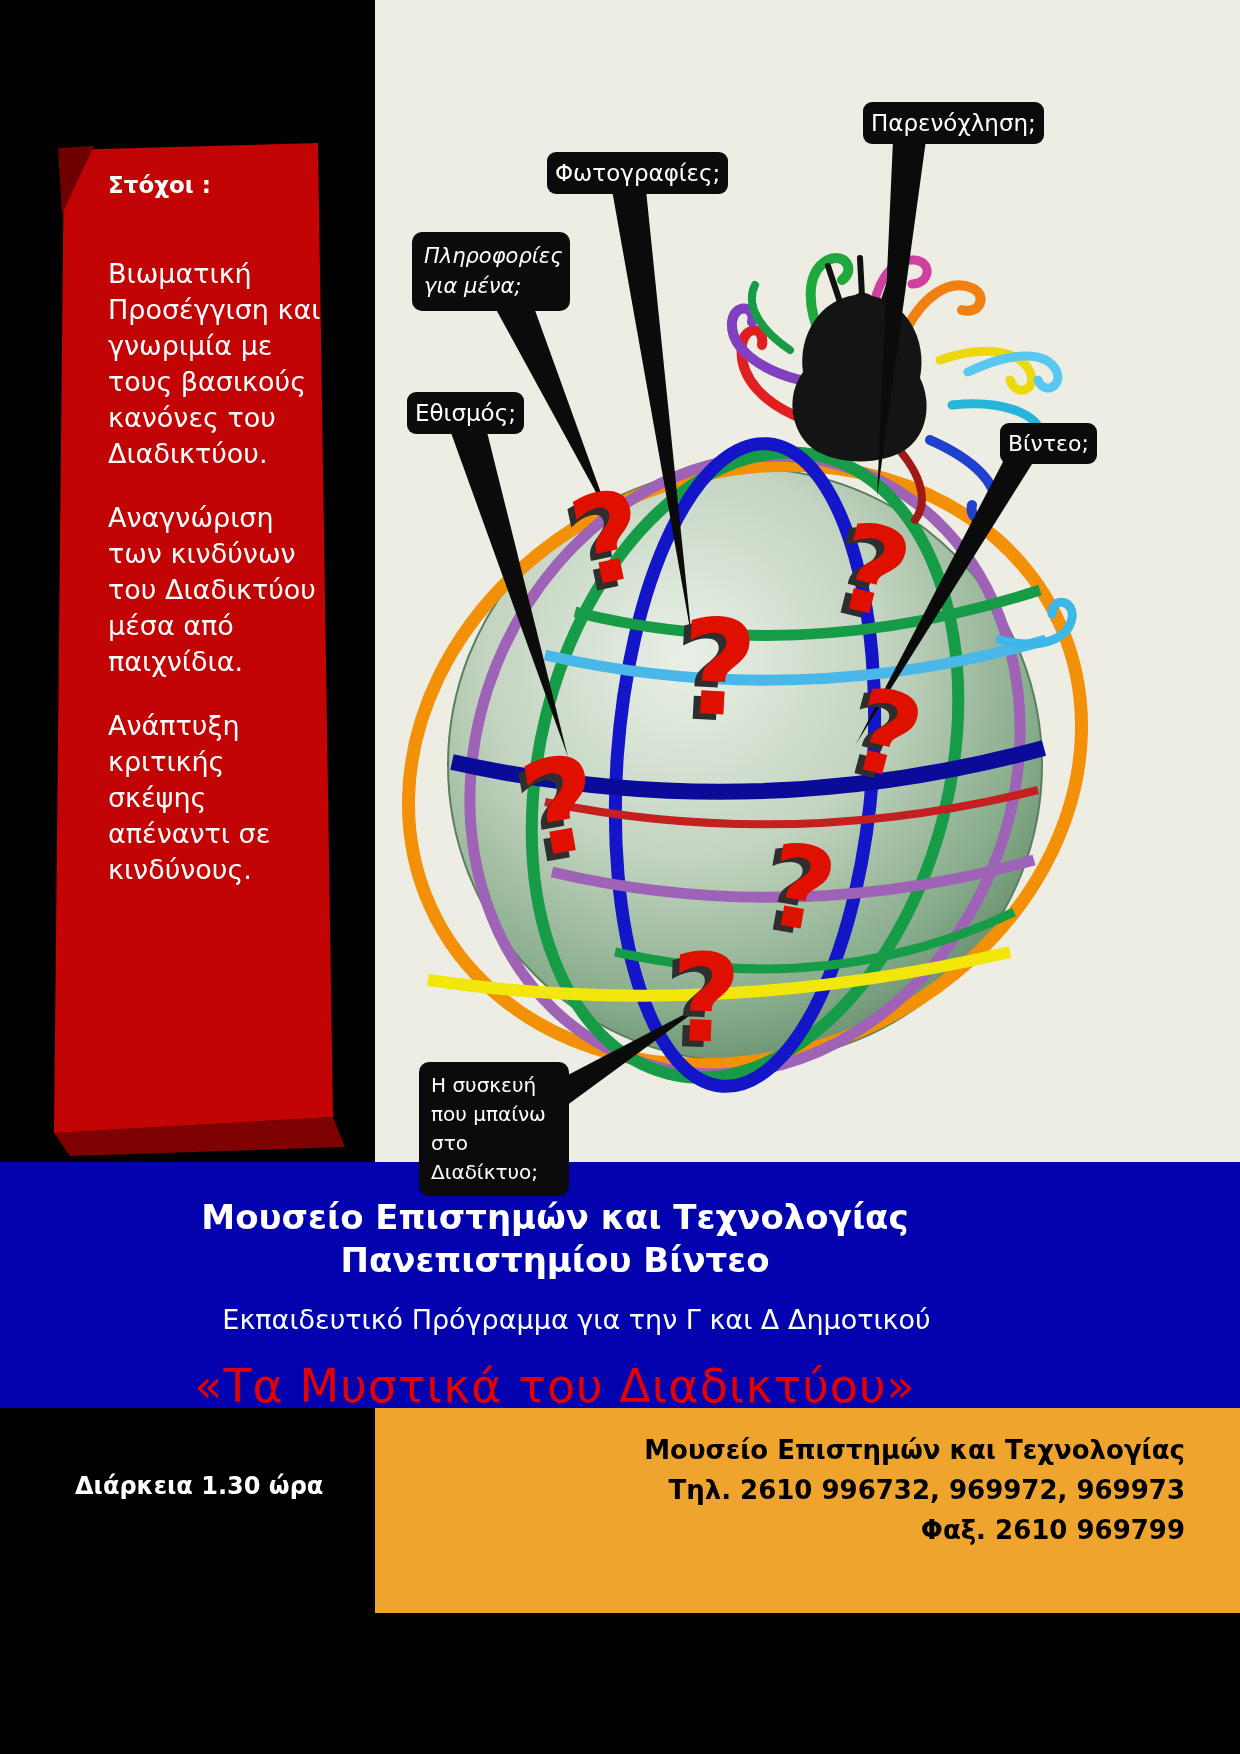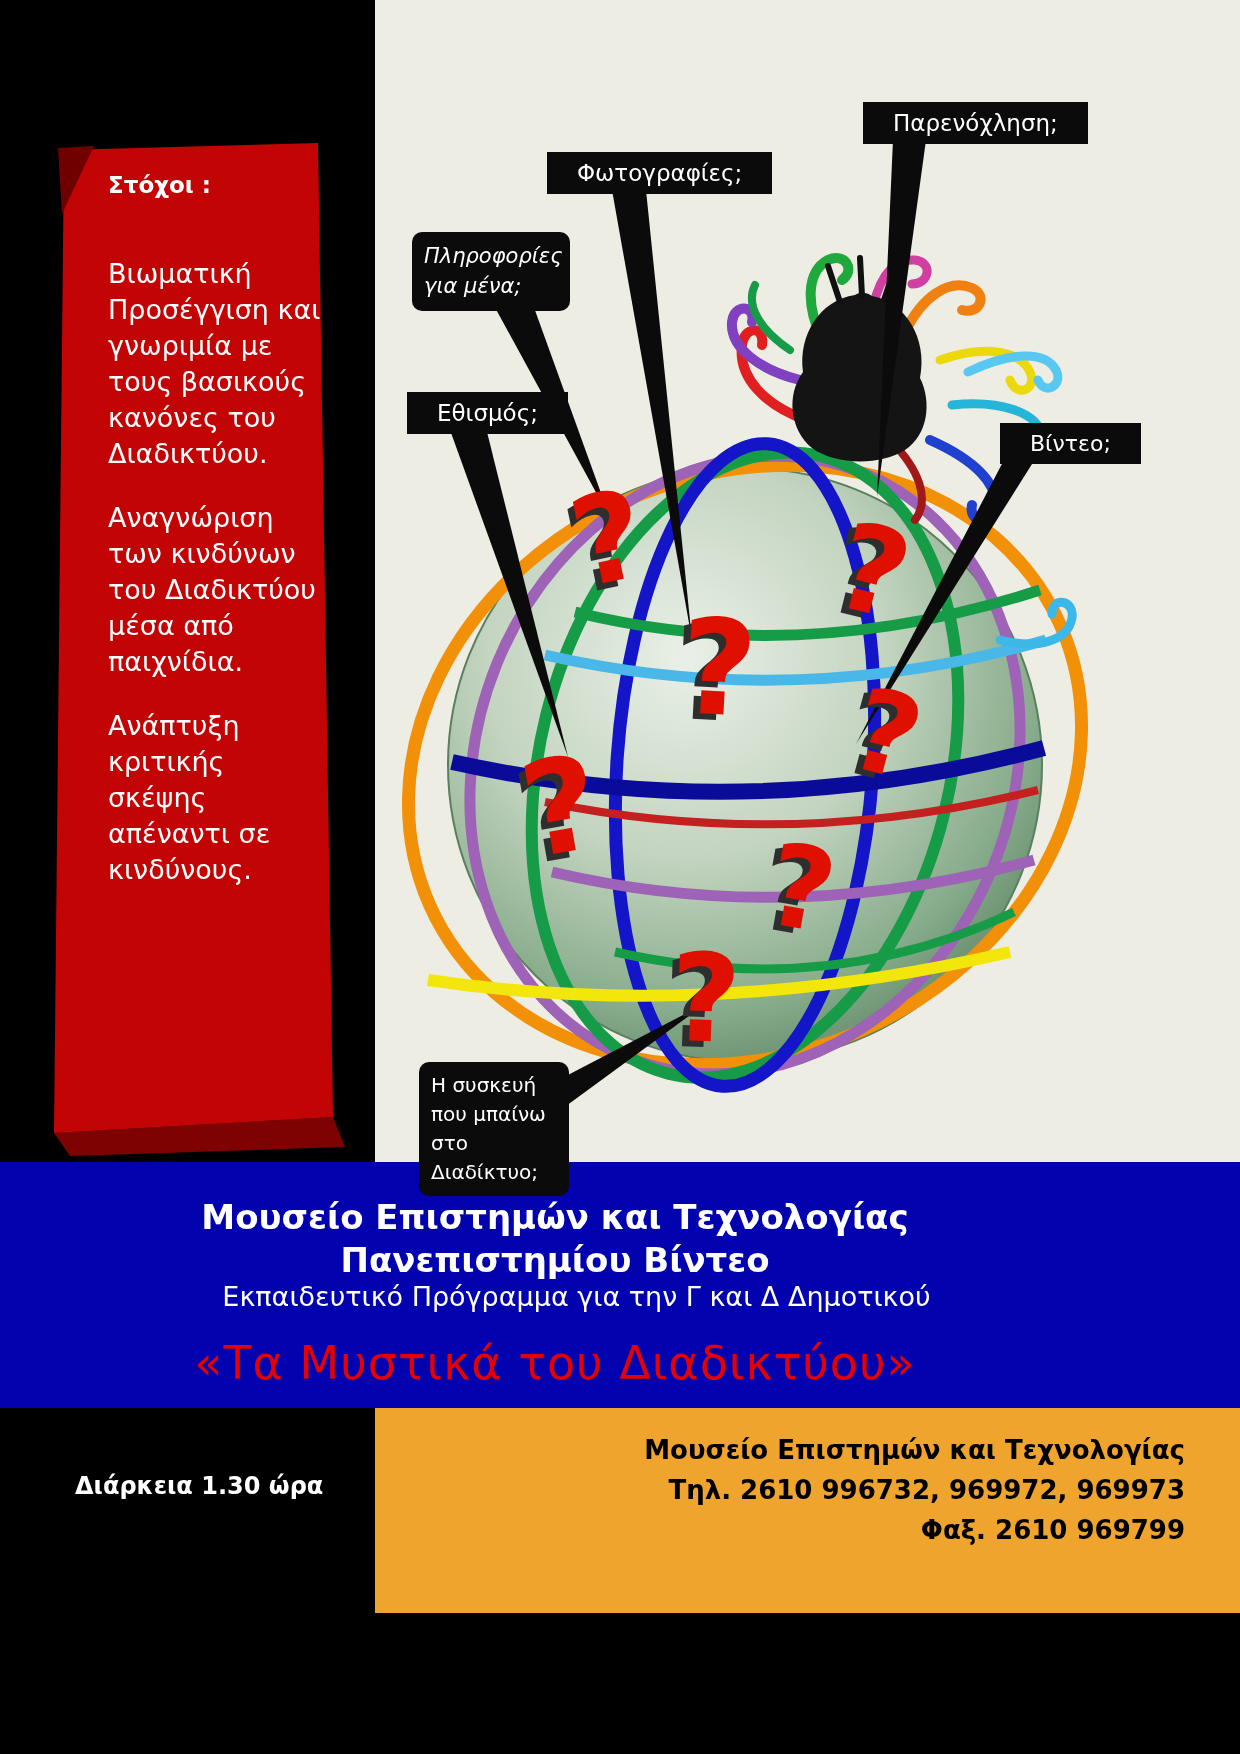--- a/index.html
+++ b/index.html
@@ -19,22 +19,22 @@
 
   
   .goals {
     position:absolute; left:108px; top:172px; width:214px; color:#fff; z-index:5;
   }
   .goal-heading { font-size:23px; font-weight:bold; margin:0 0 58px 0; }
   .goals p { font-size:27px; line-height:36px; margin:0 0 28px 0; }
 
   
   .callout {
-    position:absolute; background:#0b0b0b; color:#fff; border-radius:0;
-    padding:8px 30px; font-size:23px; white-space:nowrap; z-index:6;
+    position:absolute; background:#0b0b0b; color:#fff; border-radius:9px;
+    padding:8px 8px; font-size:23px; white-space:nowrap; z-index:6;
   }
   .callout.multi {
     white-space:normal; padding:9px 12px; line-height:1.45; border-radius:10px;
   }
   .c-harassment { left:863px;  top:102px; }
   .c-photos     { left:547px;  top:152px; }
   .c-info       { left:412px;  top:232px; width:134px; font-size:21px;font-style:italic; }
   .c-addiction  { left:407px;  top:392px; }
   .c-video      { left:1000px; top:423px; font-size:22px; }
   .c-device     { left:419px;  top:1062px; width:126px; font-size:20px; }
@@ -49,21 +49,21 @@
   .qm3 { left:838px; top:512px;  font-size:120px; transform:rotate(14deg); }
   .qm4 { left:523px; top:742px;  font-size:130px; transform:rotate(-10deg); }
   .qm5 { left:853px; top:678px;  font-size:114px; transform:rotate(15deg); }
   .qm6 { left:768px; top:832px;  font-size:114px; transform:rotate(10deg); }
   .qm7 { left:670px; top:938px;  font-size:122px; transform:rotate(2deg); }
 
   
   .blue-inner { width:1110px; margin-top:34px; text-align:center; color:#fff; }
   .blue-band  { display:flex; justify-content:flex-start; }
   .museum-1, .museum-2 { font-size:34px; font-weight:bold; line-height:1.25; }
-  .subtitle   { font-size:27px; margin-top:0;padding-left:43px; }
+  .subtitle   { font-size:27px; margin-top:23px;padding-left:43px; }
   .prog-title { font-size:46px; font-weight:normal; color:#e60000; margin-top:24px; letter-spacing:1px; }
 
   
   .duration {
     position:absolute; left:75px; top:1472px; color:#fff;
     font-size:24px; font-weight:bold; z-index:5;
   }
   .contact {
     position:absolute; left:375px; top:1430px; width:810px;
     text-align:right; color:#000; font-size:26px; font-weight:bold;

